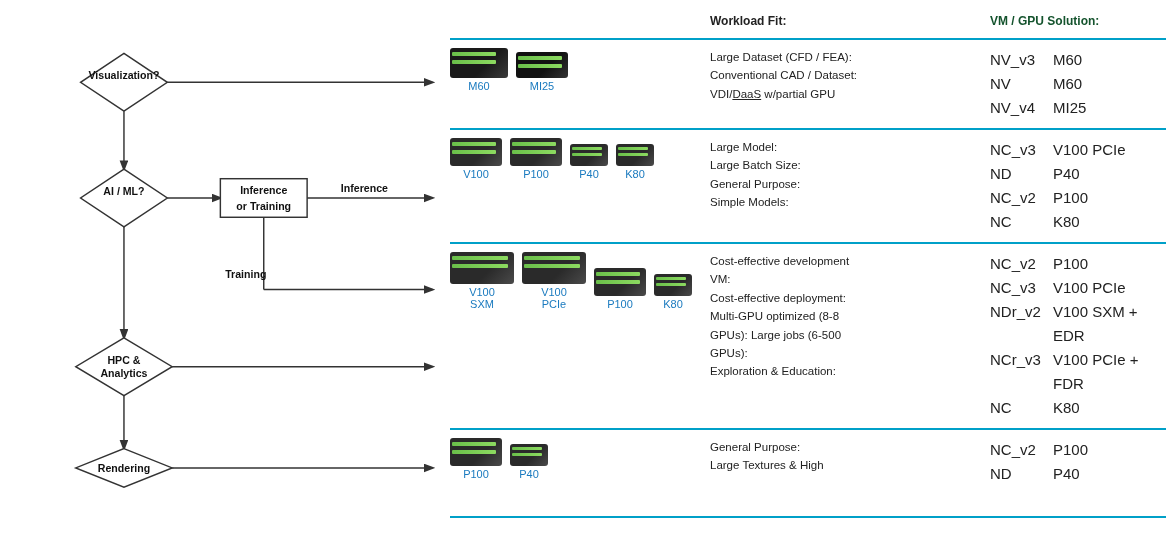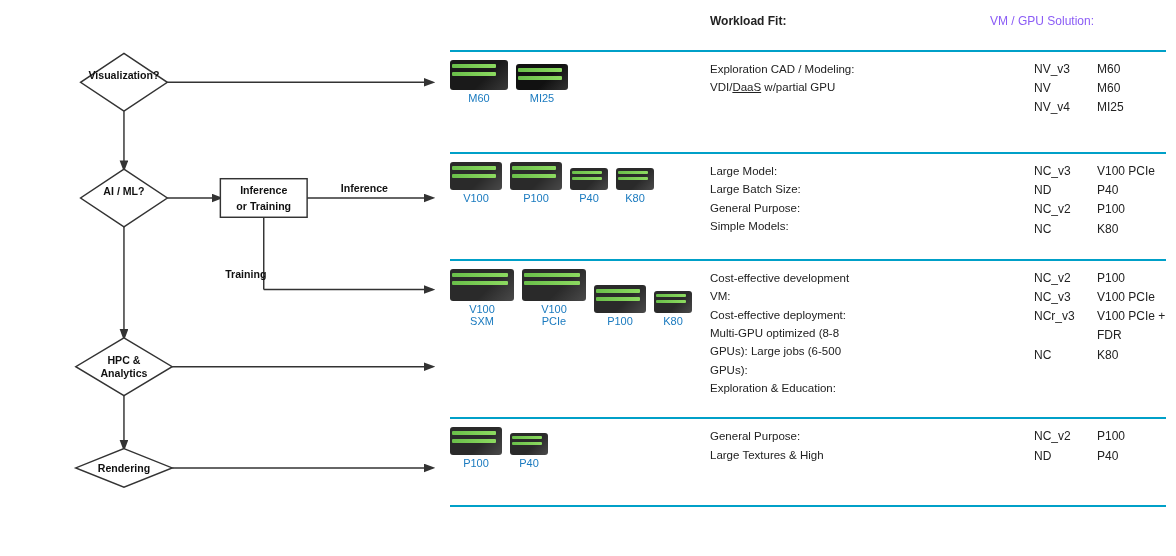--- a/index.html
+++ b/index.html
@@ -23,40 +23,40 @@
       width: 440px;
       flex-shrink: 0;
       position: relative;
       text-decoration: underline;
     }
     
     .right-content {
       flex: 1;
       display: flex;
       flex-direction: column;
-      gap: 12px;
+      gap: 0;
     }
     
     .header-row {
       display: flex;
       padding: 4px 0 6px 0;
       margin-bottom: 4px;
     }
     .header-workload {
       width: 280px;
       font-weight: bold;
       font-size: 12px;
       color: #222;
       text-align: left;
     }
     .header-vmsolution {
       flex: 1;
-      font-weight: normal;
+      font-weight: bold;
       font-size: 12px;
-      color: #8b5cf6;
+      color: #14532d;
     }
 
     
     .row-section {
       display: flex;
       border-top: 2px solid #00a0c8;
       padding: 8px 0;
       min-height: 90px;
       align-items: flex-start;
     }
@@ -146,24 +146,23 @@
       width: 280px;
       flex-shrink: 0;
       font-size: 11.5px;
       line-height: 1.6;
       color: #222;
       padding-right: 10px;
     }
 
     .vm-solution-text {
       flex: 1;
-      font-size: 12px;
+      font-size: 15px;
       line-height: 1.6;
       color: #222;
-      margin-left: 44px;
     }
     .vm-line {
       display: flex;
       gap: 8px;
     }
     .vm-key {
       min-width: 55px;
     }
 
     
@@ -240,21 +239,22 @@
         <div class="gpu-item">
           <div class="gpu-img m60"></div>
           <span class="gpu-label">M60</span>
         </div>
         <div class="gpu-item">
           <div class="gpu-img mi25"></div>
           <span class="gpu-label">MI25</span>
         </div>
       </div>
       <div class="workload-text">
-        <div>Exploration CAD / Modeling:</div>
+        <div>Large Dataset (CFD / FEA):</div>
+        <div>Conventional CAD / Dataset:</div>
         <div>VDI/<span style="text-decoration:underline;text-align:right;">DaaS</span> w/partial GPU</div>
       </div>
       <div class="vm-solution-text">
         <div class="vm-line">
             <span class="vm-key">NV_v3</span>
             <span>M60</span>
           </div>
         <div class="vm-line">
             <span class="vm-key">NV</span>
             <span>M60</span>
@@ -342,20 +342,24 @@
       <div class="vm-solution-text">
         <div class="vm-line">
             <span class="vm-key">NC_v2</span>
             <span>P100</span>
           </div>
         <div class="vm-line">
             <span class="vm-key">NC_v3</span>
             <span>V100 PCIe</span>
           </div>
         <div class="vm-line">
+            <span class="vm-key">NDr_v2</span>
+            <span>V100 SXM + EDR</span>
+          </div>
+        <div class="vm-line">
             <span class="vm-key">NCr_v3</span>
             <span>V100 PCIe + FDR</span>
           </div>
         <div class="vm-line">
             <span class="vm-key">NC</span>
             <span>K80</span>
           </div>
       </div>
     </div>
 

